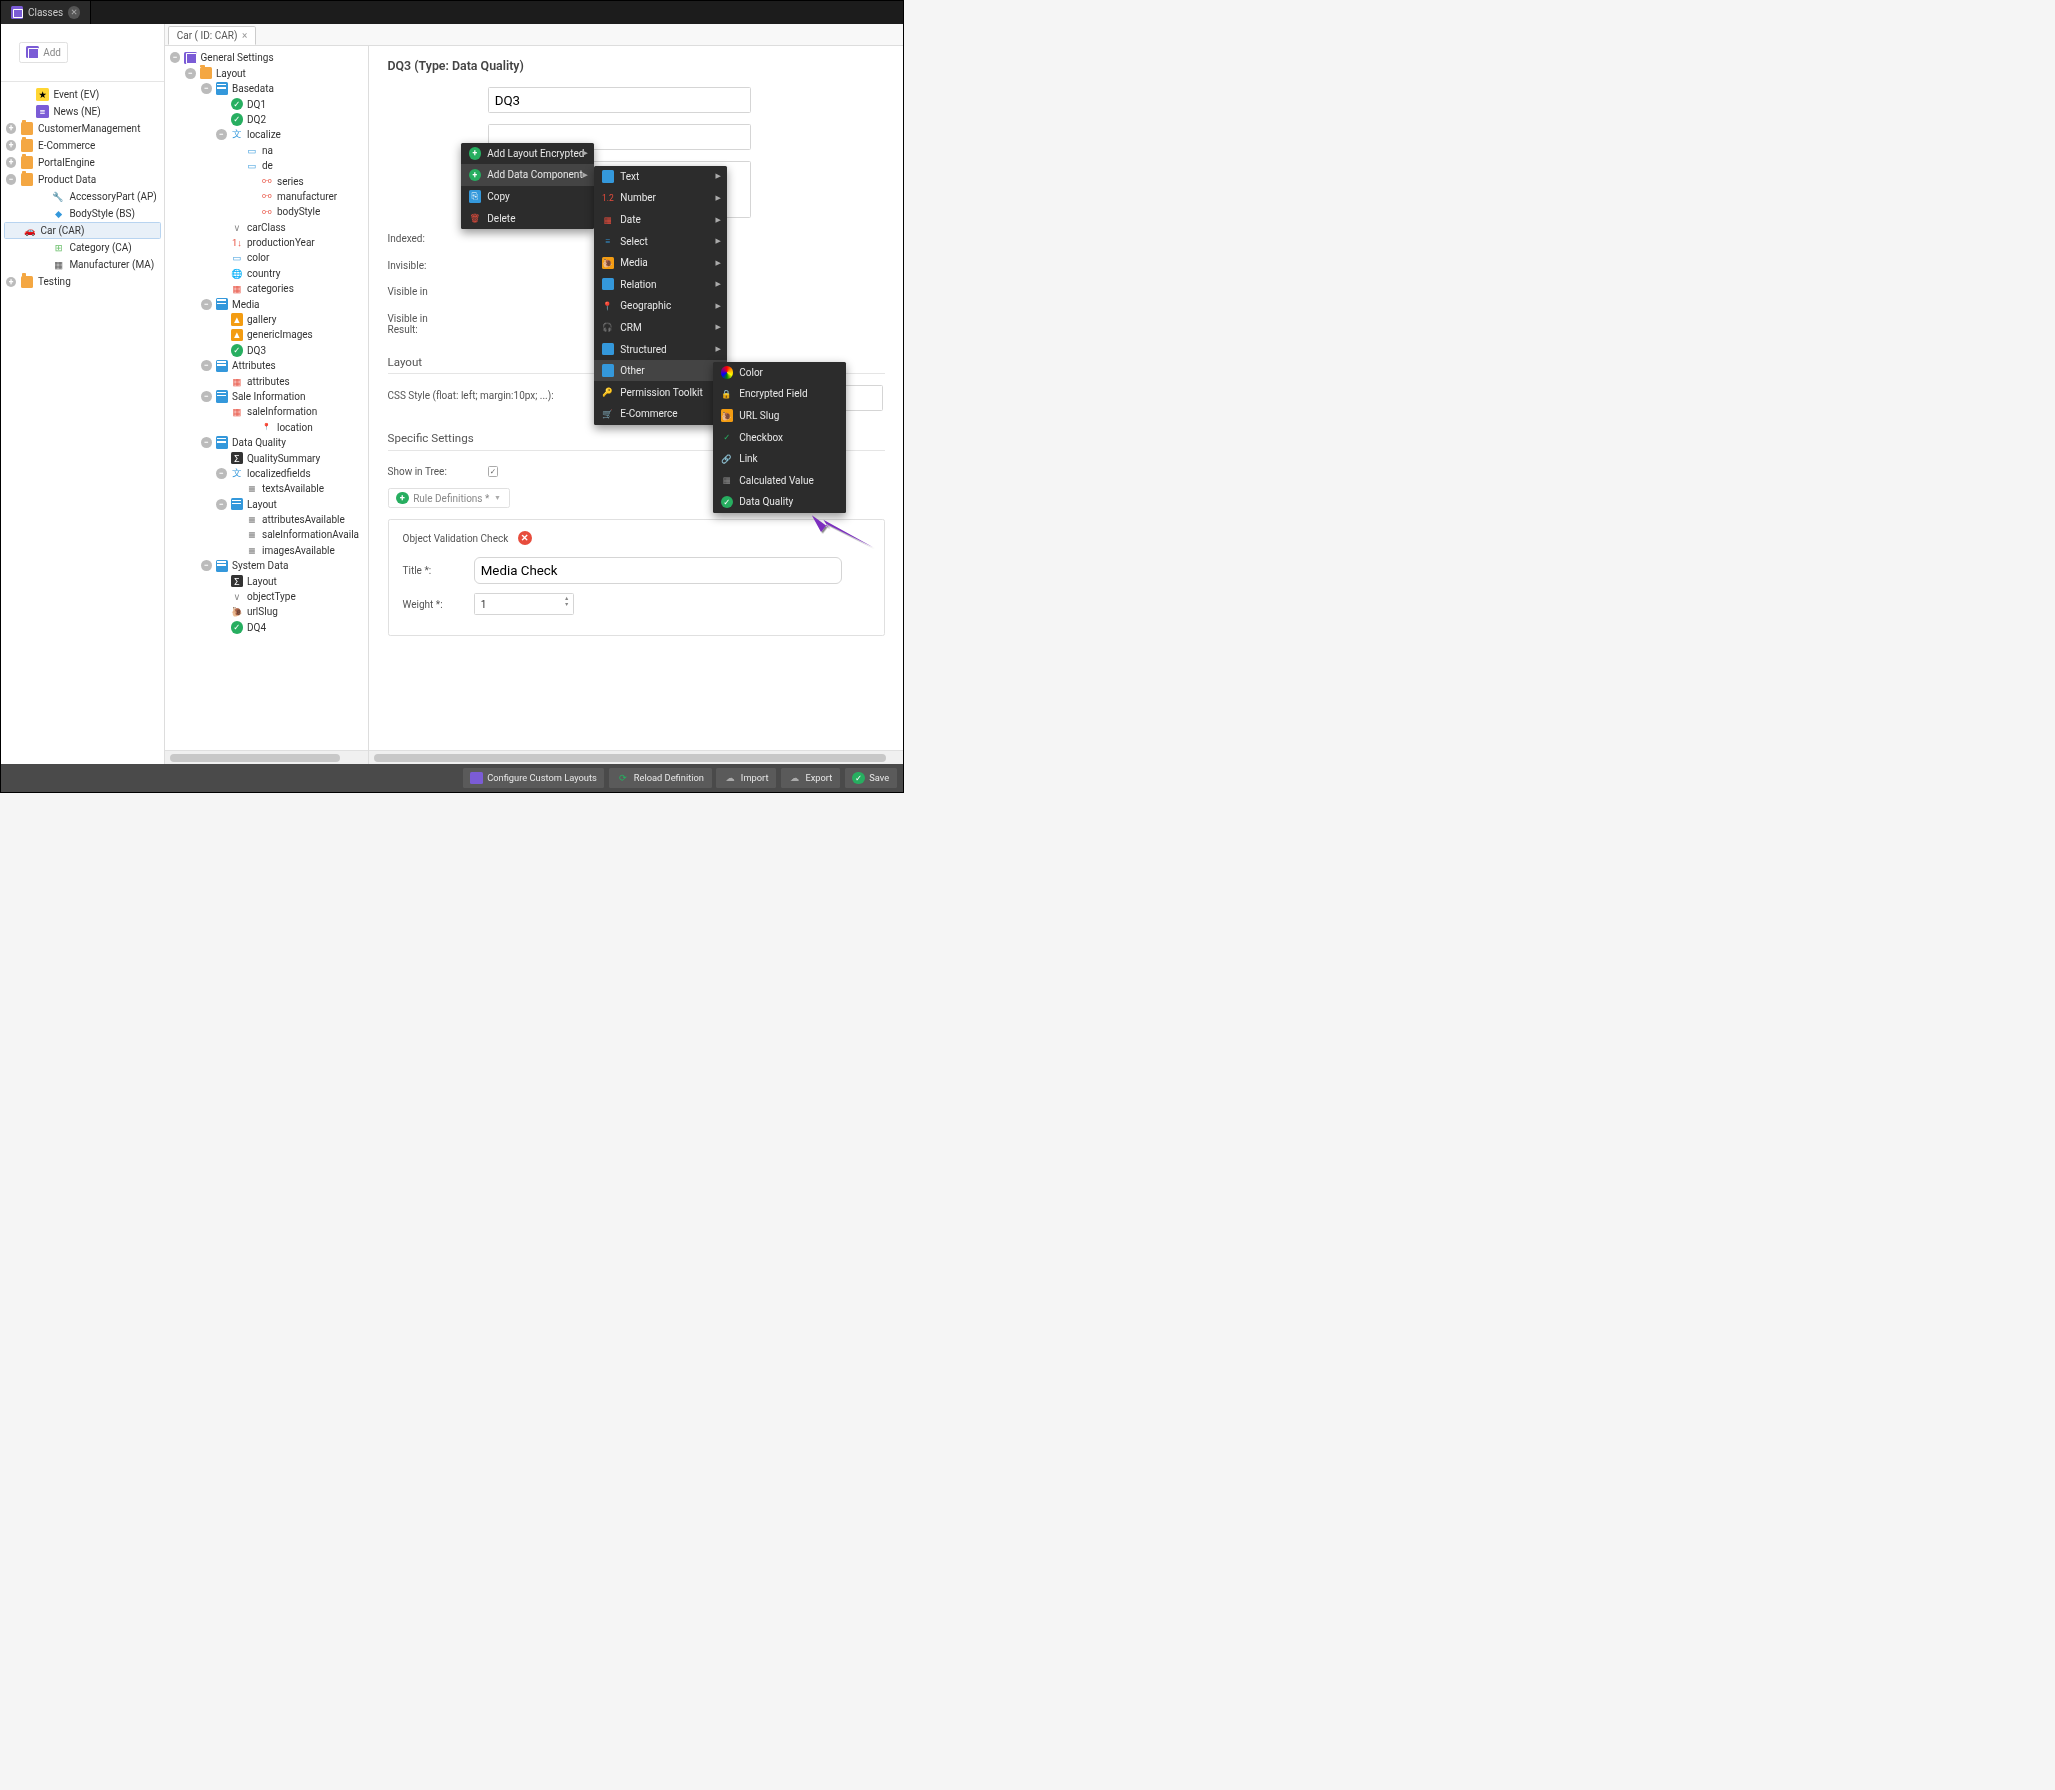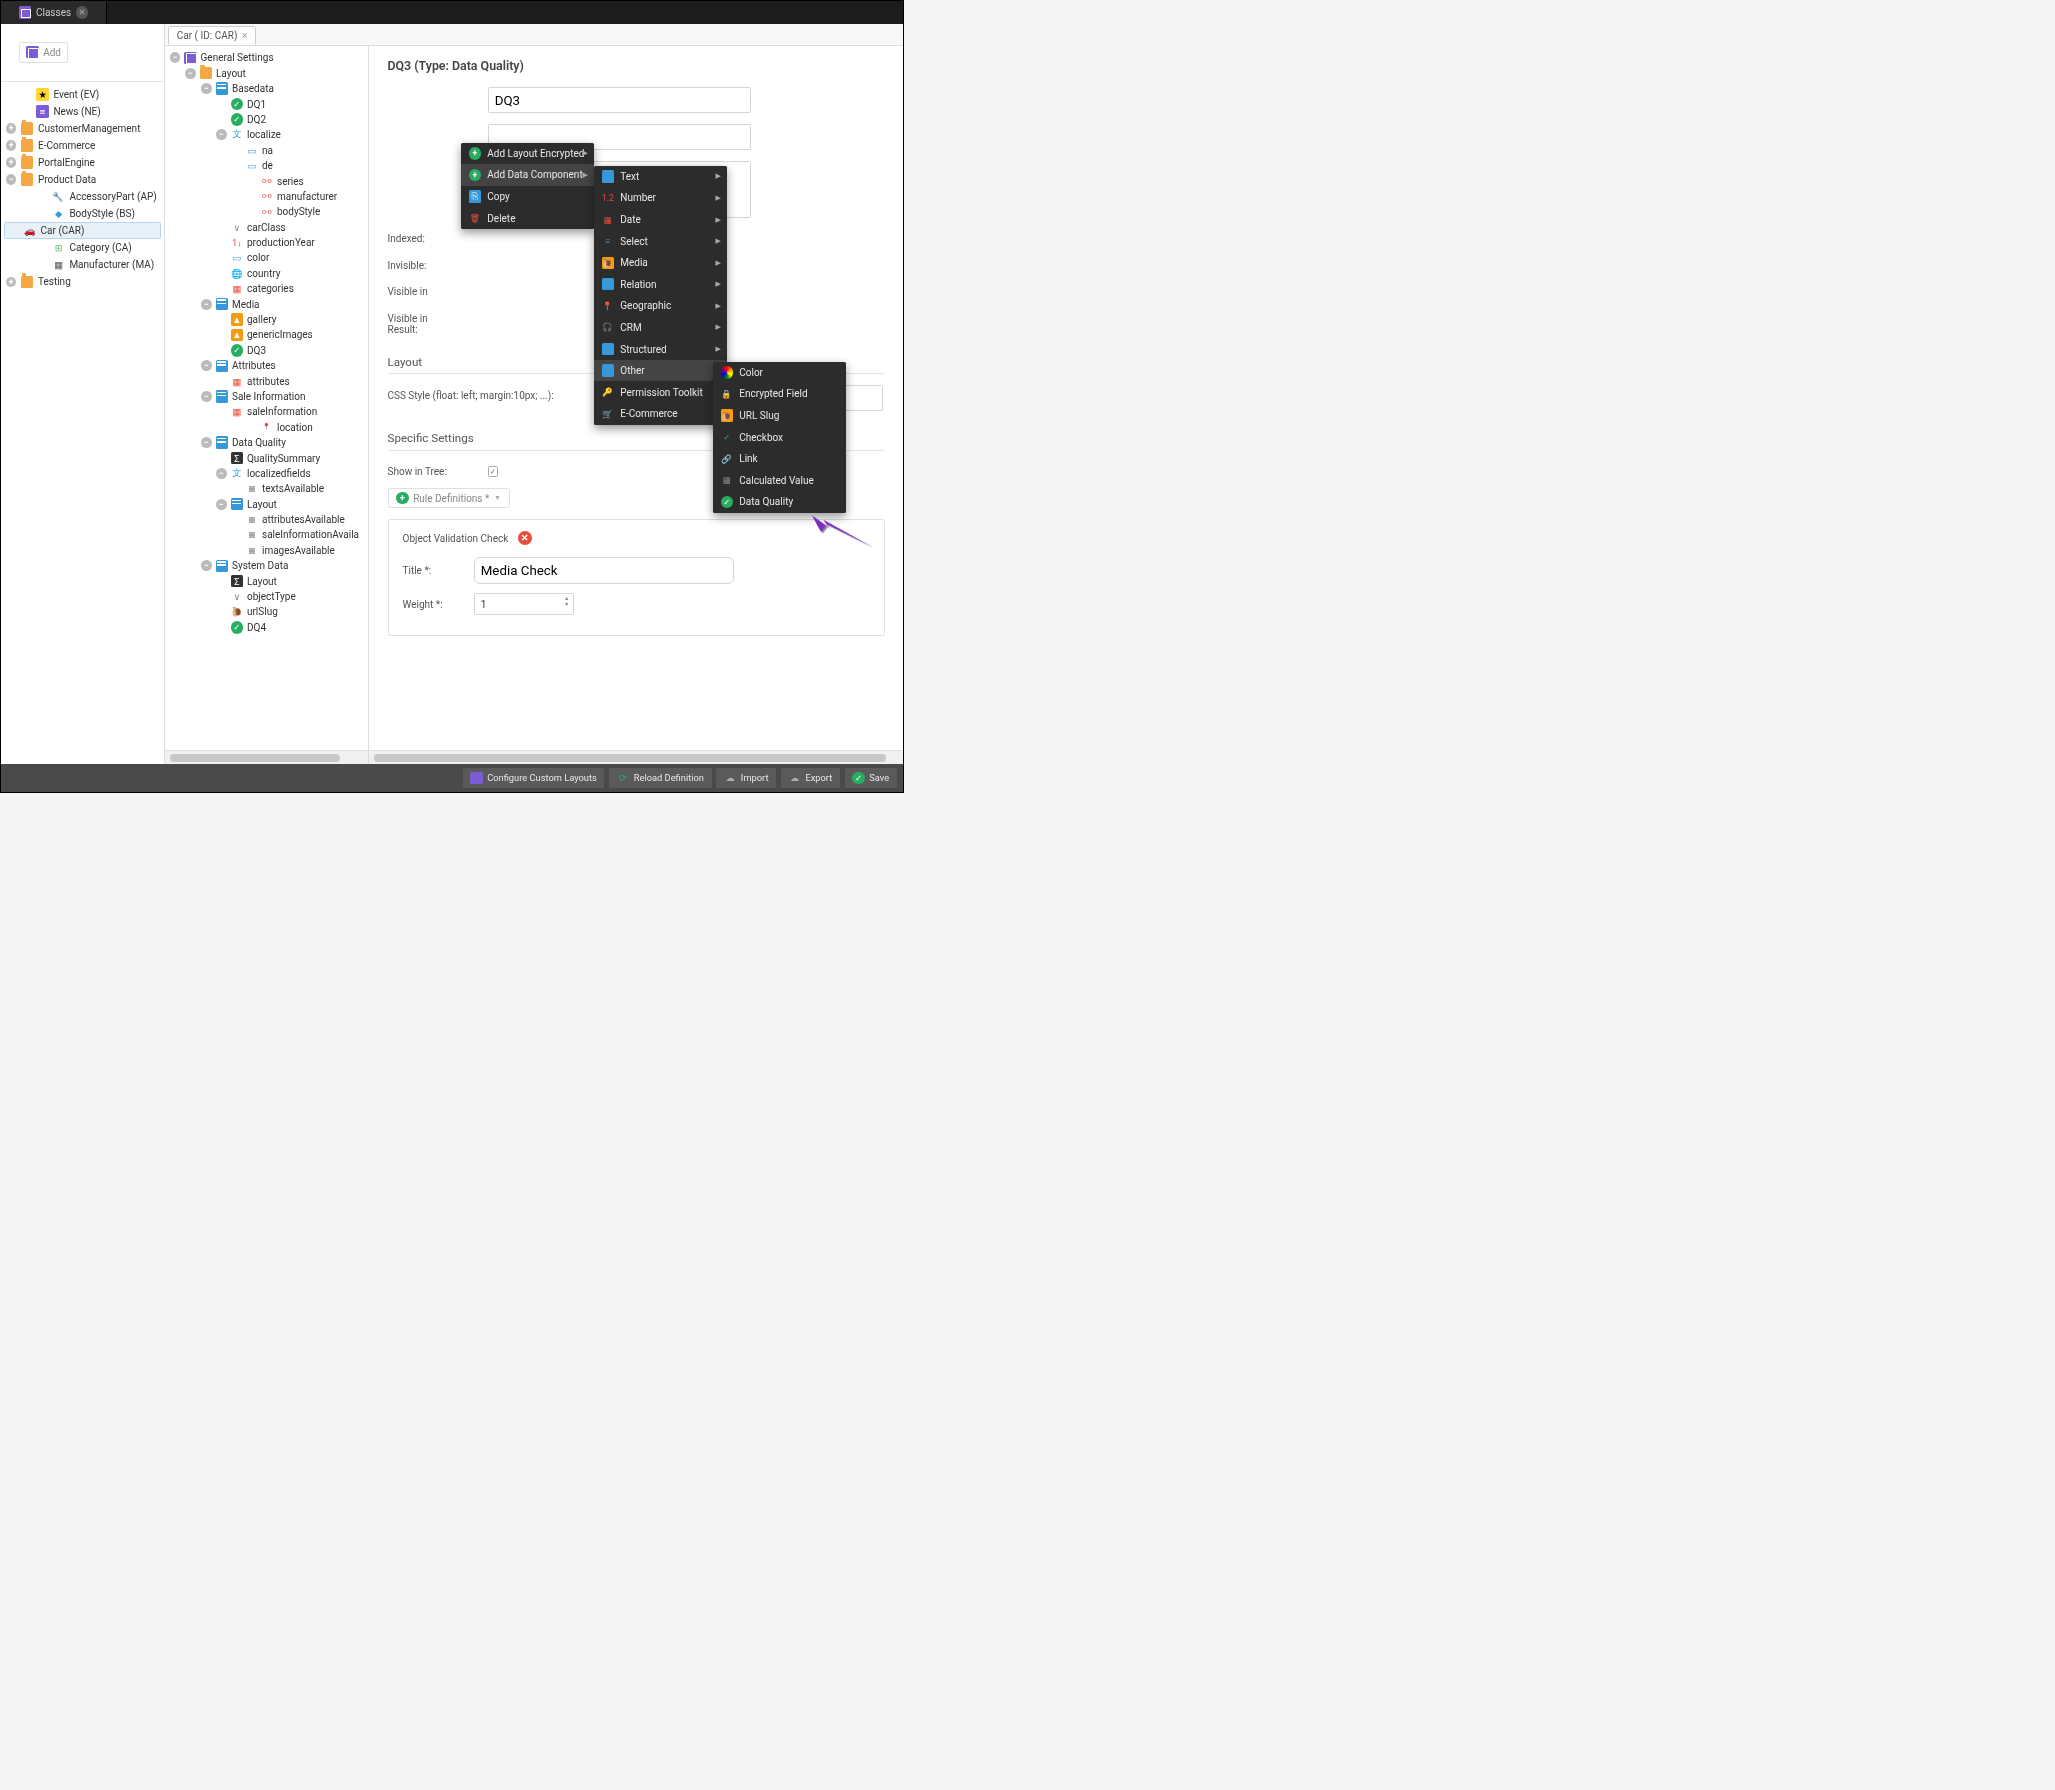--- a/index.html
+++ b/index.html
@@ -1,21 +1,21 @@
 <!DOCTYPE html>
 <html style="font-size:12.4px"><head>
 <meta charset="utf-8">
 <style>
 * { box-sizing: border-box; margin: 0; padding: 0; font-family: -apple-system, BlinkMacSystemFont, "Segoe UI", Roboto, Arial, sans-serif; }
 body { background: #f5f5f5; font-size: 10px; color: #333; overflow: hidden; }
 .window { width: 904px; height: 793px; border: 1.5px solid #000; display: flex; flex-direction: column; background: #fff; }
 
 
 .top-tabs { background: #1c1c1c; height: 23px; display: flex; align-items: stretch; }
-.top-tab { display: flex; align-items: center; padding: 0 18px; gap: 4.6px; background: #2a2a2a; color: #ccc; border-right: 0.8px solid #000; }
+.top-tab { display: flex; align-items: center; padding: 0 10px; gap: 4.6px; background: #2a2a2a; color: #ccc; border-right: 0.8px solid #000; }
 .top-tab .tab-icon { width: 12.4px; height: 12.4px; background: #7b5cd6; border-radius: 1.5px; position: relative; }
 .top-tab .tab-icon::after { content: ''; position: absolute; left: 2.3px; top: 2.3px; width: 7.7px; height: 7.7px; border: 1.5px solid #fff; border-radius: 0.8px; }
 .top-tab .close { width: 12.4px; height: 12.4px; border-radius: 50%; background: #555; color: #aaa; font-size: 8.5px; line-height: 12.4px; text-align: center; }
 
 
 .body { flex: 1; display: flex; min-height: 0; }
 .left-panel { width: 164px; border-right: 0.8px solid #ddd; background: #fff; display: flex; flex-direction: column; }
 .left-toolbar { border-bottom: 0.8px solid #e5e5e5; padding: 18px; }
 .add-btn { display: inline-flex; align-items: center; gap: 4.6px; padding: 3.1px 6.2px; border: 0.8px solid #e0e0e0; border-radius: 2.3px; background: #fff; color: #888; cursor: pointer; }
 .left-tree { flex: 1; overflow: auto; padding: 4.6px 0; }
@@ -78,21 +78,21 @@
 .section-hdr { font-size: 11.6px; color: #555; border-bottom: 0.8px solid #e5e5e5; padding-bottom: 4.6px; margin: 20px 0 10.8px; }
 .wide-input { width: 355px; padding: 4.6px 6.2px; border: 0.8px solid #d5d5d5; border-radius: 1.5px; background: #fff; }
 .checkbox { width: 10.8px; height: 10.8px; border: 0.8px solid #aaa; border-radius: 1.5px; display: inline-flex; align-items: center; justify-content: center; font-size: 7.7px; color: #666; margin-top: 4.6px; }
 .rule-btn { display: inline-flex; align-items: center; gap: 4.6px; padding: 3.1px 7.7px; border: 0.8px solid #e0e0e0; border-radius: 2.3px; background: #fff; color: #888; }
 .plus-circle { width: 12.4px; height: 12.4px; border-radius: 50%; background: #27ae60; color: #fff; font-size: 9.3px; line-height: 12.4px; text-align: center; font-weight: bold; }
 .rule-box { border: 0.8px solid #e0e0e0; border-radius: 2.3px; padding: 10.8px 14px; margin-top: 10.8px; }
 .rule-box-hdr { display: flex; align-items: center; gap: 9.3px; margin-bottom: 12.4px; color: #555; }
 .x-circle { width: 14px; height: 14px; border-radius: 50%; background: #e74c3c; color: #fff; font-size: 9.3px; line-height: 14px; text-align: center; font-weight: bold; }
 .rule-row { display: flex; align-items: center; margin-bottom: 9.3px; }
 .rule-label { width: 71px; color: #555; }
-.rule-input { width: 260px; padding: 4.6px 6.2px; border: 0.8px solid #d5d5d5; border-radius: 6px; }
+.rule-input { width: 368px; padding: 4.6px 6.2px; border: 0.8px solid #d5d5d5; border-radius: 6px; }
 .spinner { width: 100px; padding: 4.6px 6.2px; border: 0.8px solid #d5d5d5; border-radius: 1.5px; position: relative; }
 .spin-btns { position: absolute; right: 3.1px; top: 1.5px; display: flex; flex-direction: column; font-size: 5.4px; color: #888; }
 
 
 .ctx-menu { position: absolute; background: #2c2c2c; color: #e8e8e8; border-radius: 1.5px; box-shadow: 0 3.1px 9.3px rgba(0,0,0,0.4); z-index: 100; min-width: 133px; }
 .ctx-item { display: flex; align-items: center; gap: 6.2px; padding: 4.6px 7.7px; position: relative; cursor: pointer; }
 .ctx-item.hover { background: #444; }
 .ctx-item .arrow { position: absolute; right: 6.2px; font-size: 7px; color: #aaa; }
 .ctx-icon { width: 12.4px; height: 12.4px; display: inline-flex; align-items: center; justify-content: center; border-radius: 1.5px; font-size: 8.5px; }
 .ctx-icon.green-plus { background: #27ae60; border-radius: 50%; color: #fff; font-weight: bold; }

